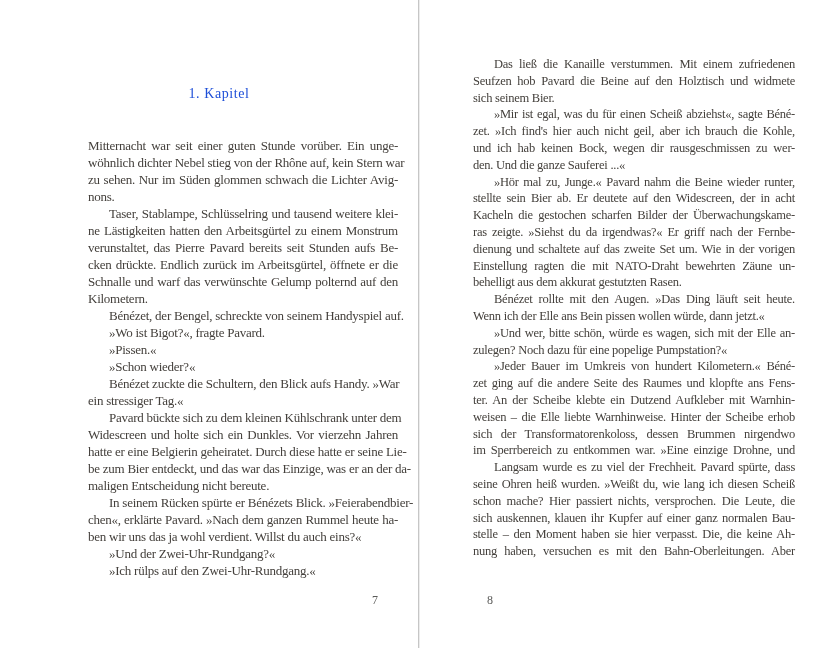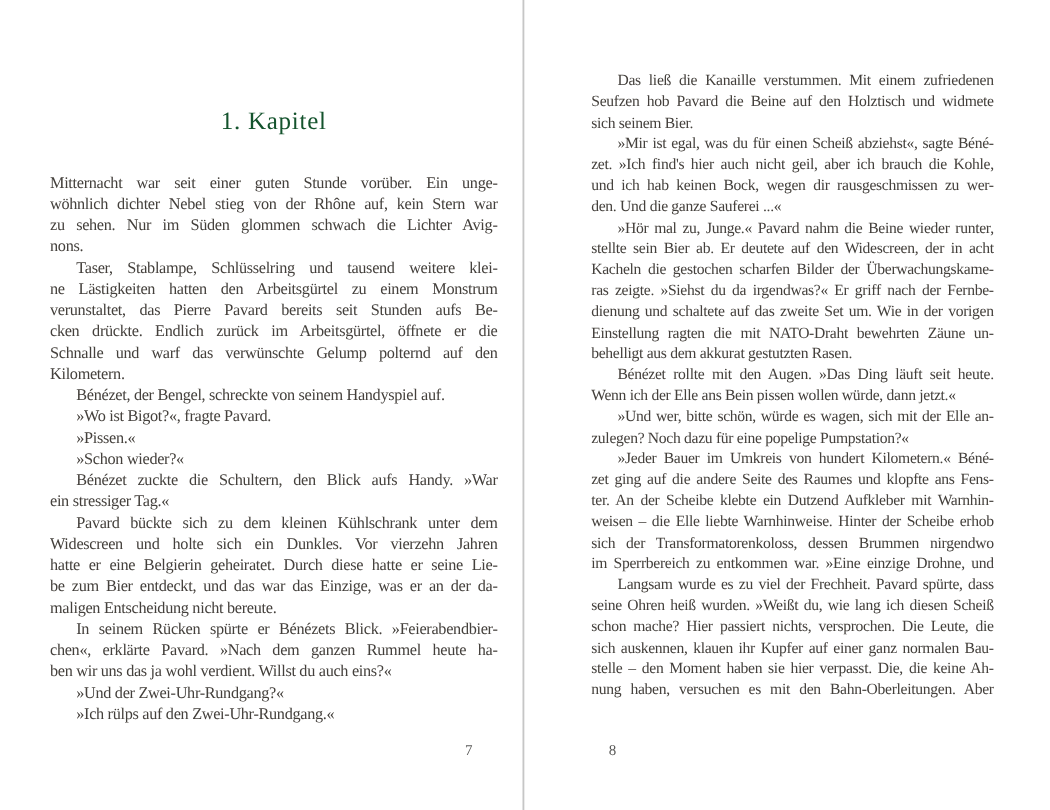--- a/index.html
+++ b/index.html
@@ -17,28 +17,28 @@
     width: 2px;
     background: linear-gradient(to right, #c6c6c6 0 1px, #ececec 1px 2px);
   }
 
   .page { position: absolute; top: 0; bottom: 0; }
   .page-left  { left: 40px;  width: 358px; }
   .page-right { left: 473px; width: 322px; }
 
   .chapter-heading {
     margin: 0; position: absolute; top: 86px; left: 0; right: 0;
-    font-size: 20px; font-weight: normal;
+    font-size: 14px; font-weight: normal;
     letter-spacing: 0.6px;
     text-align: center;
-    color: #14532d;
+    color: #1d4ed8;
   }
 
   .body-text { position: absolute; left: 0; right: 0; color: #44403c; }
-  .page-left  .body-text { top: 137px; font-size: 13px;   line-height: 17px;   letter-spacing: -0.25px; }
+  .page-left  .body-text { top: 137px; font-size: 13px;   line-height: 17px;   letter-spacing: -0.25px; margin-left: 48px; }
   .page-right .body-text { top: 56px;  font-size: 12.5px; line-height: 16.8px; letter-spacing: -0.25px; }
 
   .line {
     text-align: justify;
     text-align-last: justify;
     white-space: nowrap;
   }
   .line.indent { padding-left: 21px; }
   .line.last   { text-align-last: left; }
 

